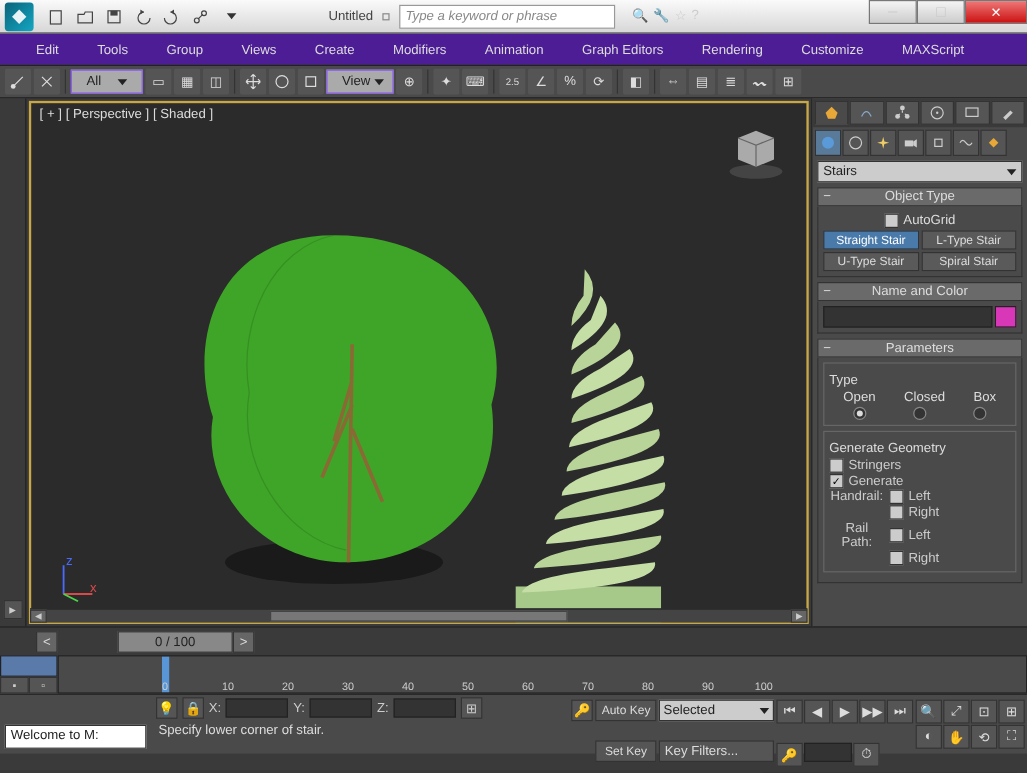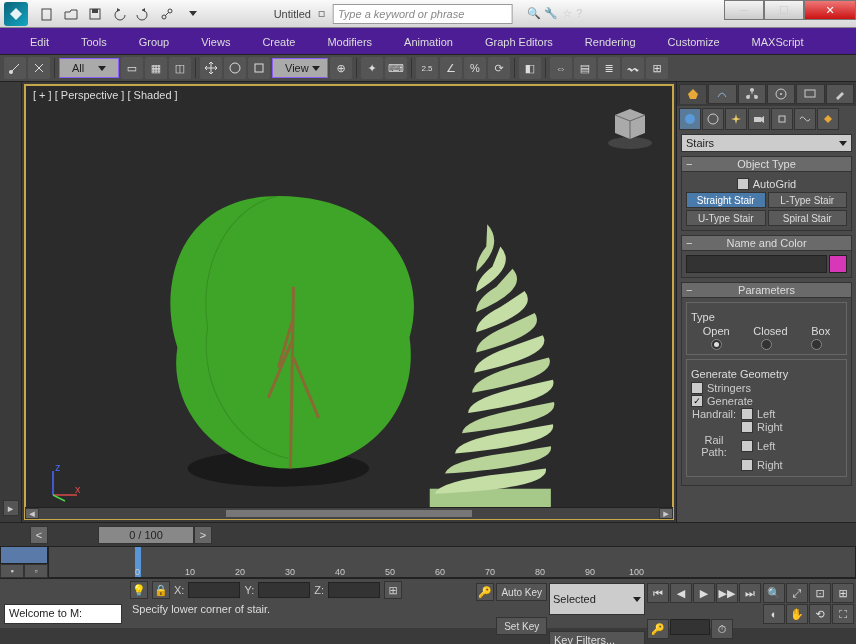--- a/index.html
+++ b/index.html
@@ -74,21 +74,21 @@
 .statusbar { height:50px; background:#4a4a4a; border-top:1px solid #222; display:flex; }
 .welcome { width:118px; height:22px; background:#fff; border:1px solid #333; color:#222; padding:2px 4px; margin:4px; white-space:nowrap; overflow:hidden; }
 .status-mid { flex:1; display:flex; flex-direction:column; }
 .coord-row { display:flex; align-items:center; gap:4px; padding:2px 4px; }
 .coord-icon { width:18px;height:18px; background:#555; border:1px solid #333; display:flex;align-items:center;justify-content:center;}
 .coord-field { width:52px; height:16px; background:#333; border:1px solid #222; color:#ddd; padding:0 2px; display:flex; align-items:center; }
 .prompt-row { padding:2px 6px; color:#ddd; }
 .anim-ctrls { display:flex; gap:2px; align-items:flex-start; padding:4px 2px; }
 .anim-col { display:flex; flex-direction:column; gap:16px; }
 .anim-btn { height:18px; padding:0 4px; background:#555; border:1px solid #333; color:#ddd; display:flex; align-items:center; justify-content:center; font-size:10px;}
-.sel-drop { width:96px; height:32px; background:#ccc; color:#222; border:1px solid #333; padding:0 3px; display:flex; align-items:center; justify-content:space-between;}
+.sel-drop { width:96px; height:18px; background:#ccc; color:#222; border:1px solid #333; padding:0 3px; display:flex; align-items:center; justify-content:space-between;}
 .play-ctrls { display:flex; gap:1px; }
 .nav-ctrls { display:grid; grid-template-columns:repeat(4,22px); gap:1px; }
 .play-btn,.nav-btn { width:22px; height:20px; background:#555; border:1px solid #333; display:flex; align-items:center;justify-content:center; color:#ddd; }
 svg { display:block; }
 .scrollbar-h { position:absolute; bottom:0; left:0; right:0; height:12px; background:#444; border-top:1px solid #222; display:flex; }
 .sb-btn { width:14px; height:100%; background:#666; border:1px solid #333; display:flex;align-items:center;justify-content:center;color:#ccc; }
 .sb-track { flex:1; position:relative; }
 .sb-thumb { position:absolute; top:1px; bottom:1px; left:30%; width:40%; background:#777; border:1px solid #444; }
 </style>
 </head>

